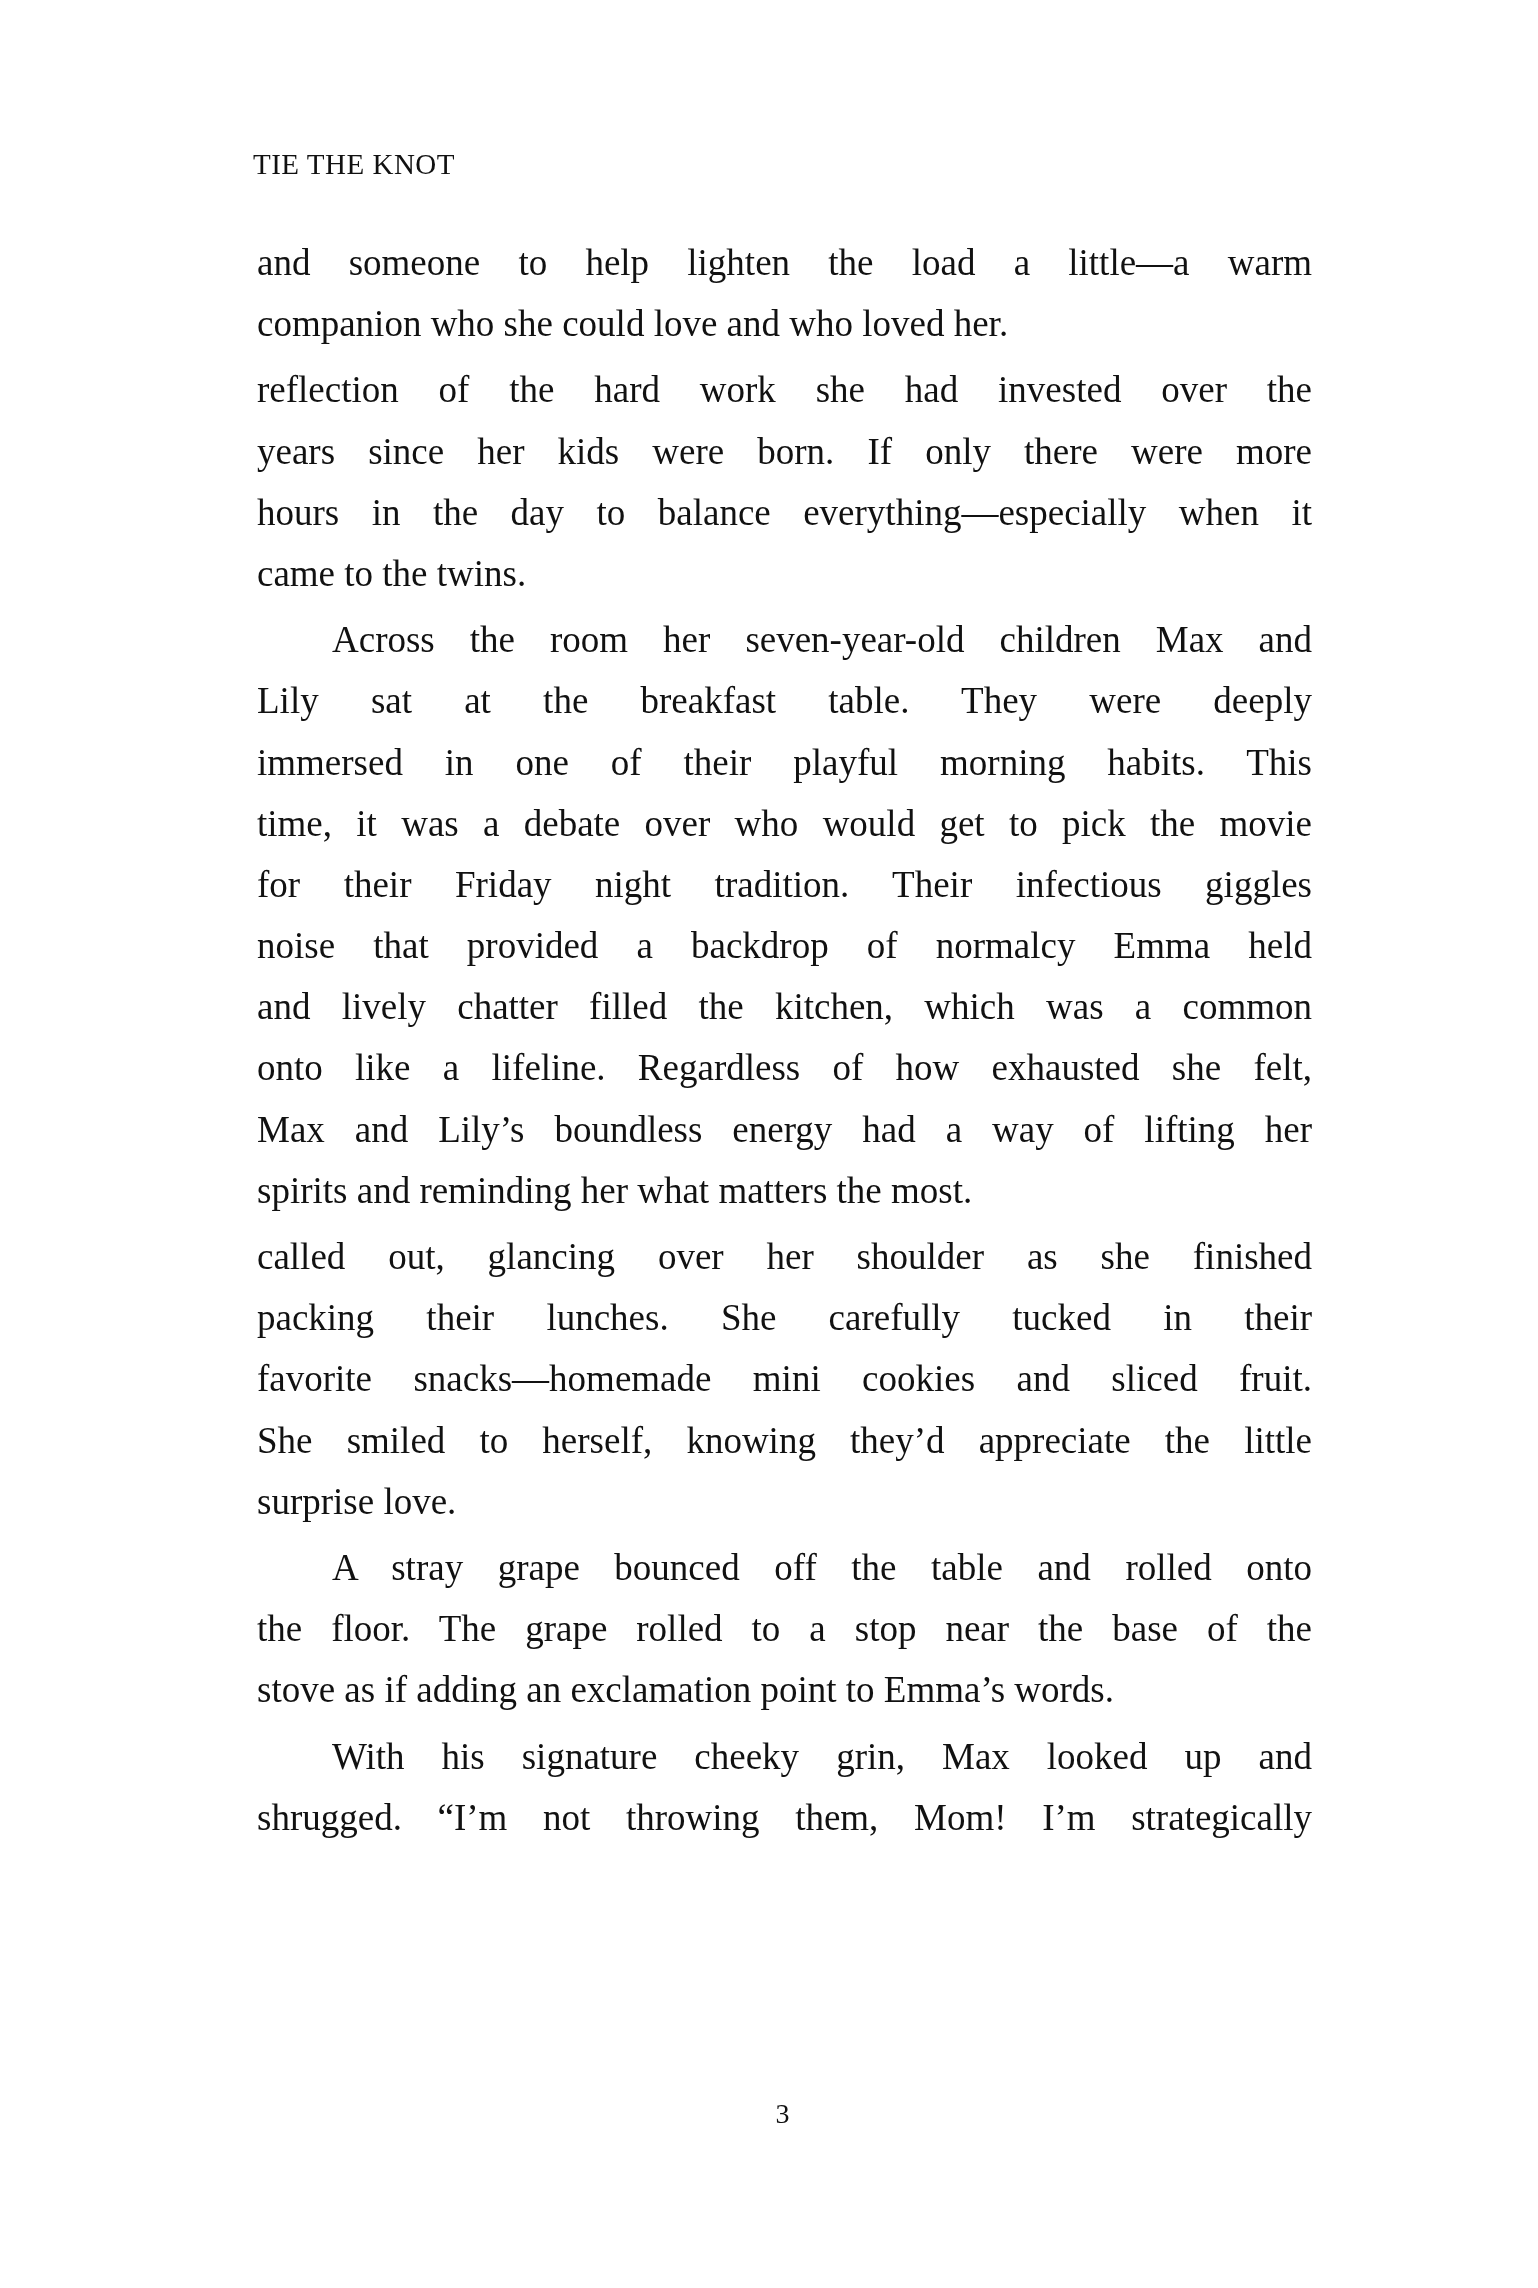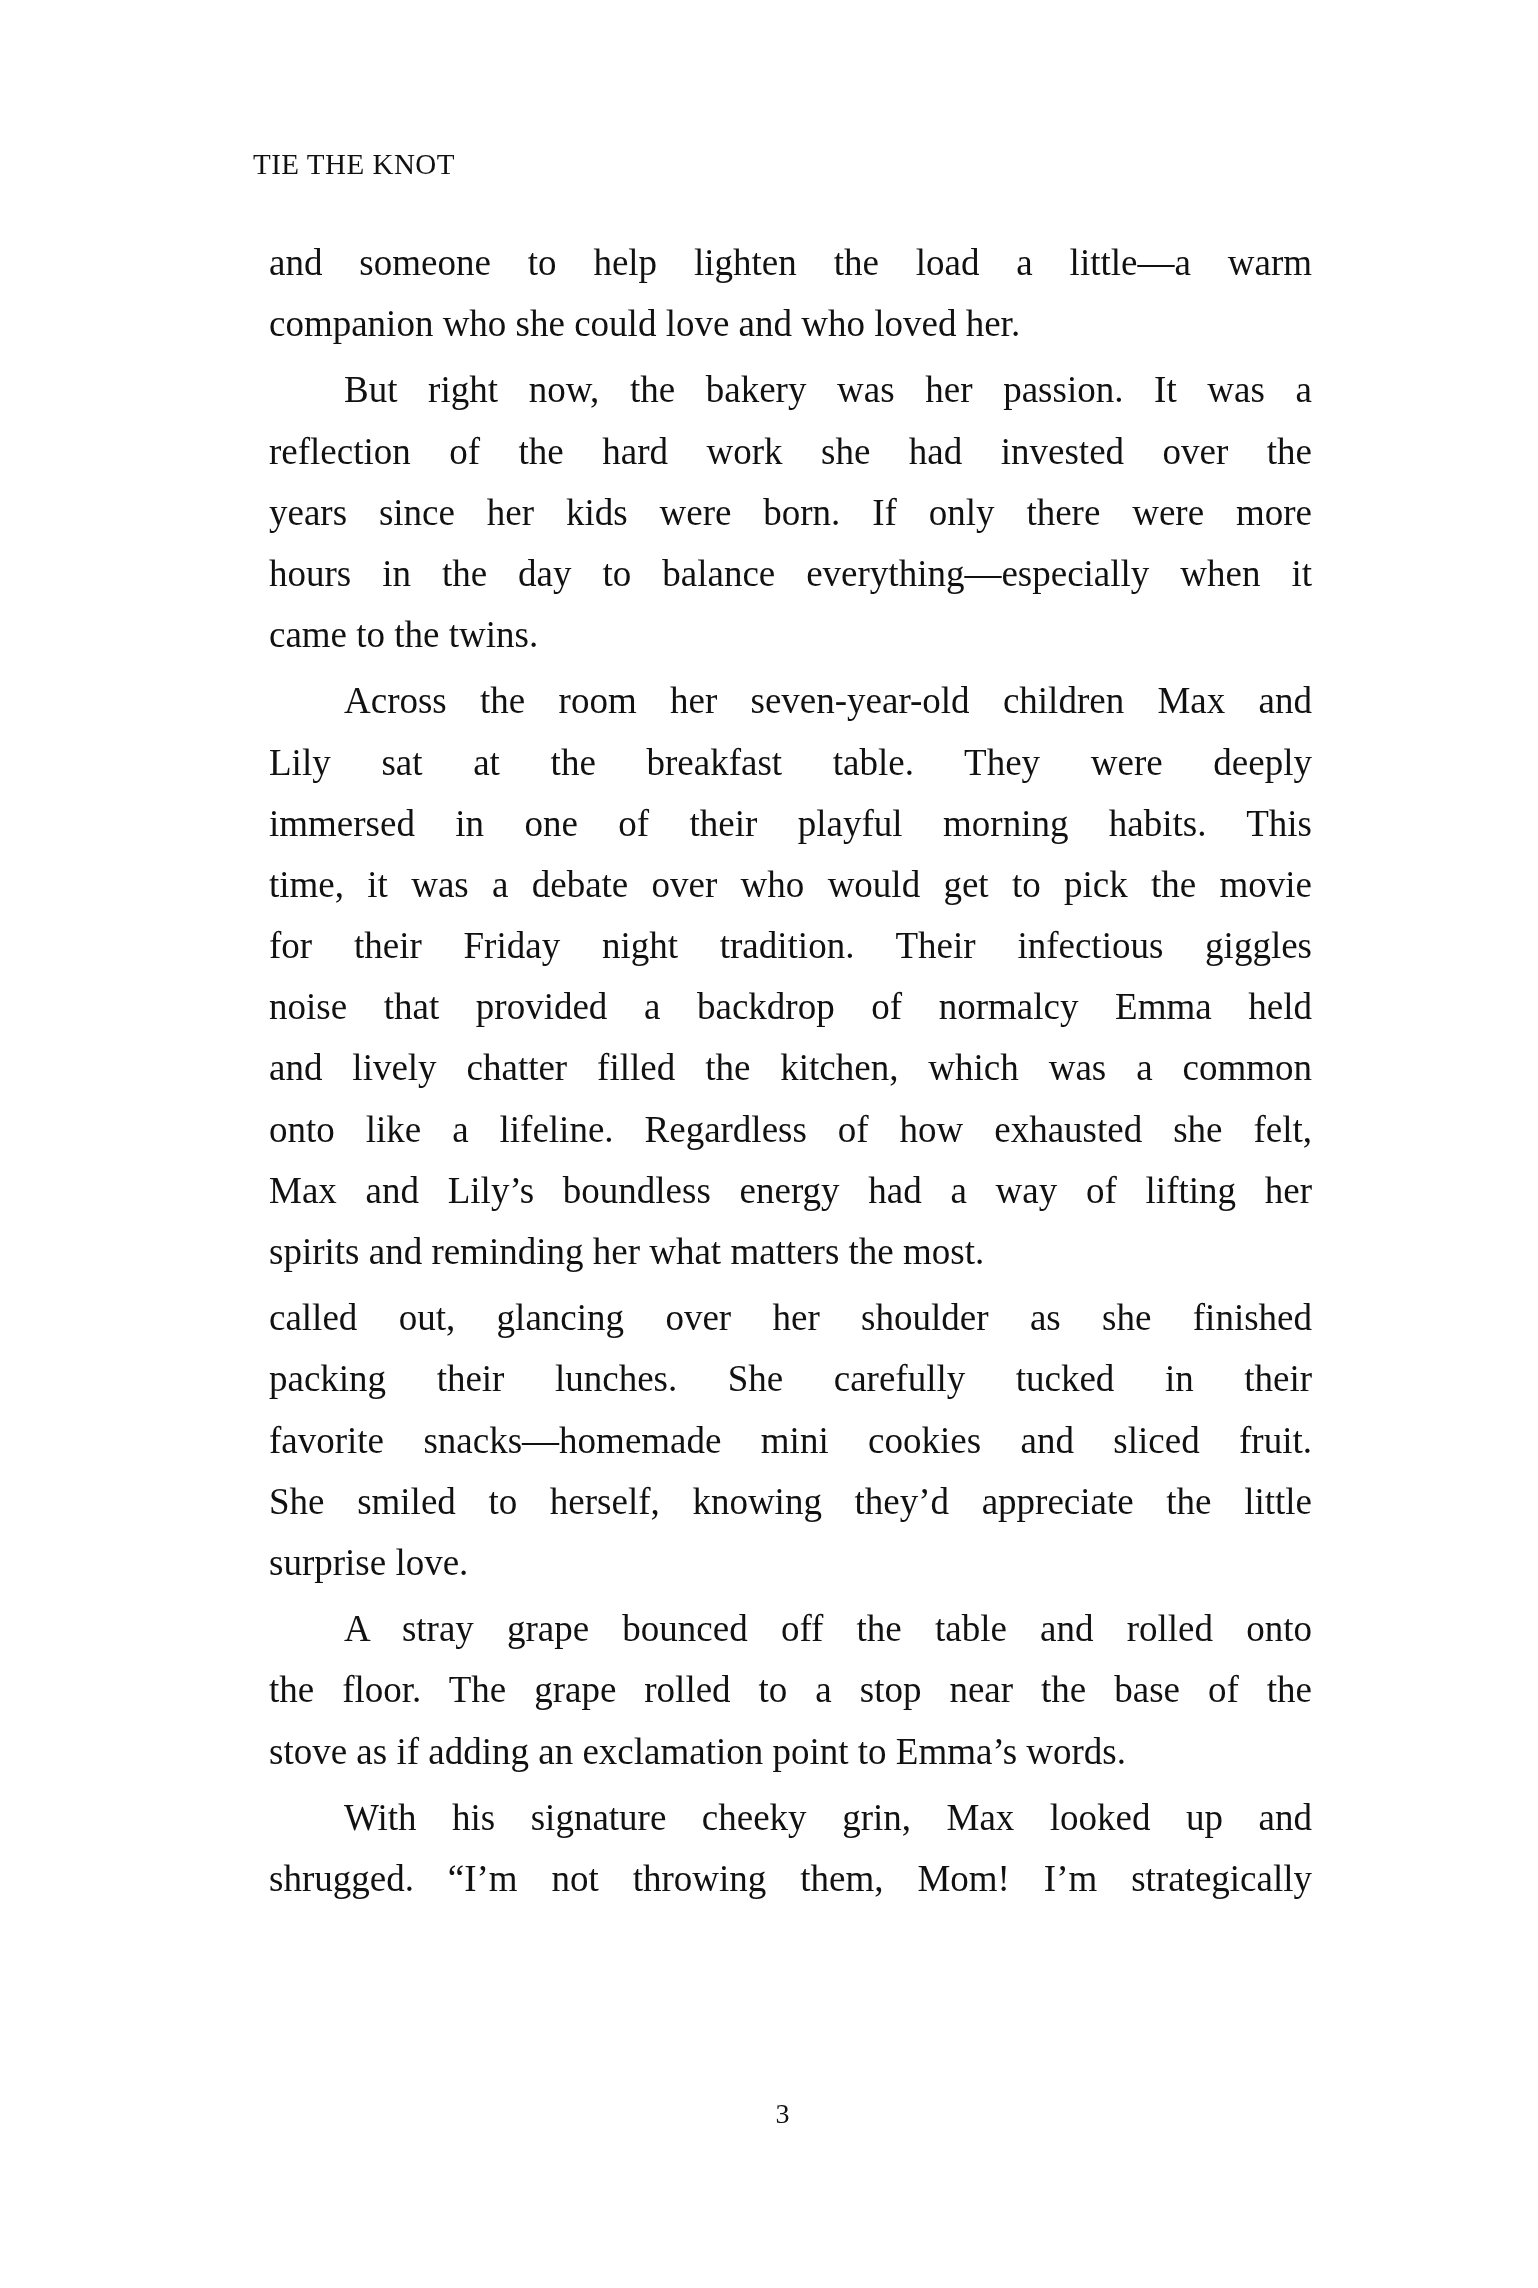--- a/index.html
+++ b/index.html
@@ -26,21 +26,21 @@
     letter-spacing: 0.5px;
   }
   .text-block {
     position: absolute;
     top: 232px;
     left: 253px;
     width: 1059px;
     font-size: 37px;
   }
   .para {
-    margin: 0 0 5px 16px;
+    margin: 0 0 5px 4px;
   }
   .line {
     display: block;
     height: 61.2px;
     line-height: 61.2px;
     white-space: nowrap;
     text-align: justify;
     text-align-last: justify;
     overflow: visible;
   }
@@ -67,21 +67,20 @@
 <div class="running-head">TIE THE KNOT</div>
 
 <div class="text-block">
 
   <p class="para">
     <span class="line">and someone to help lighten the load a little—a warm</span>
     <span class="line last">companion who she could love and who loved her.</span>
   </p>
 
   <p class="para">
-    <span class="line indent">But right now, the bakery was her passion. It was a</span>
     <span class="line">reflection of the hard work she had invested over the</span>
     <span class="line">years since her kids were born. If only there were more</span>
     <span class="line">hours in the day to balance everything—especially when it</span>
     <span class="line last">came to the twins.</span>
   </p>
 
   <p class="para">
     <span class="line indent">Across the room her seven-year-old children Max and</span>
     <span class="line">Lily sat at the breakfast table. They were deeply</span>
     <span class="line">immersed in one of their playful morning habits. This</span>

